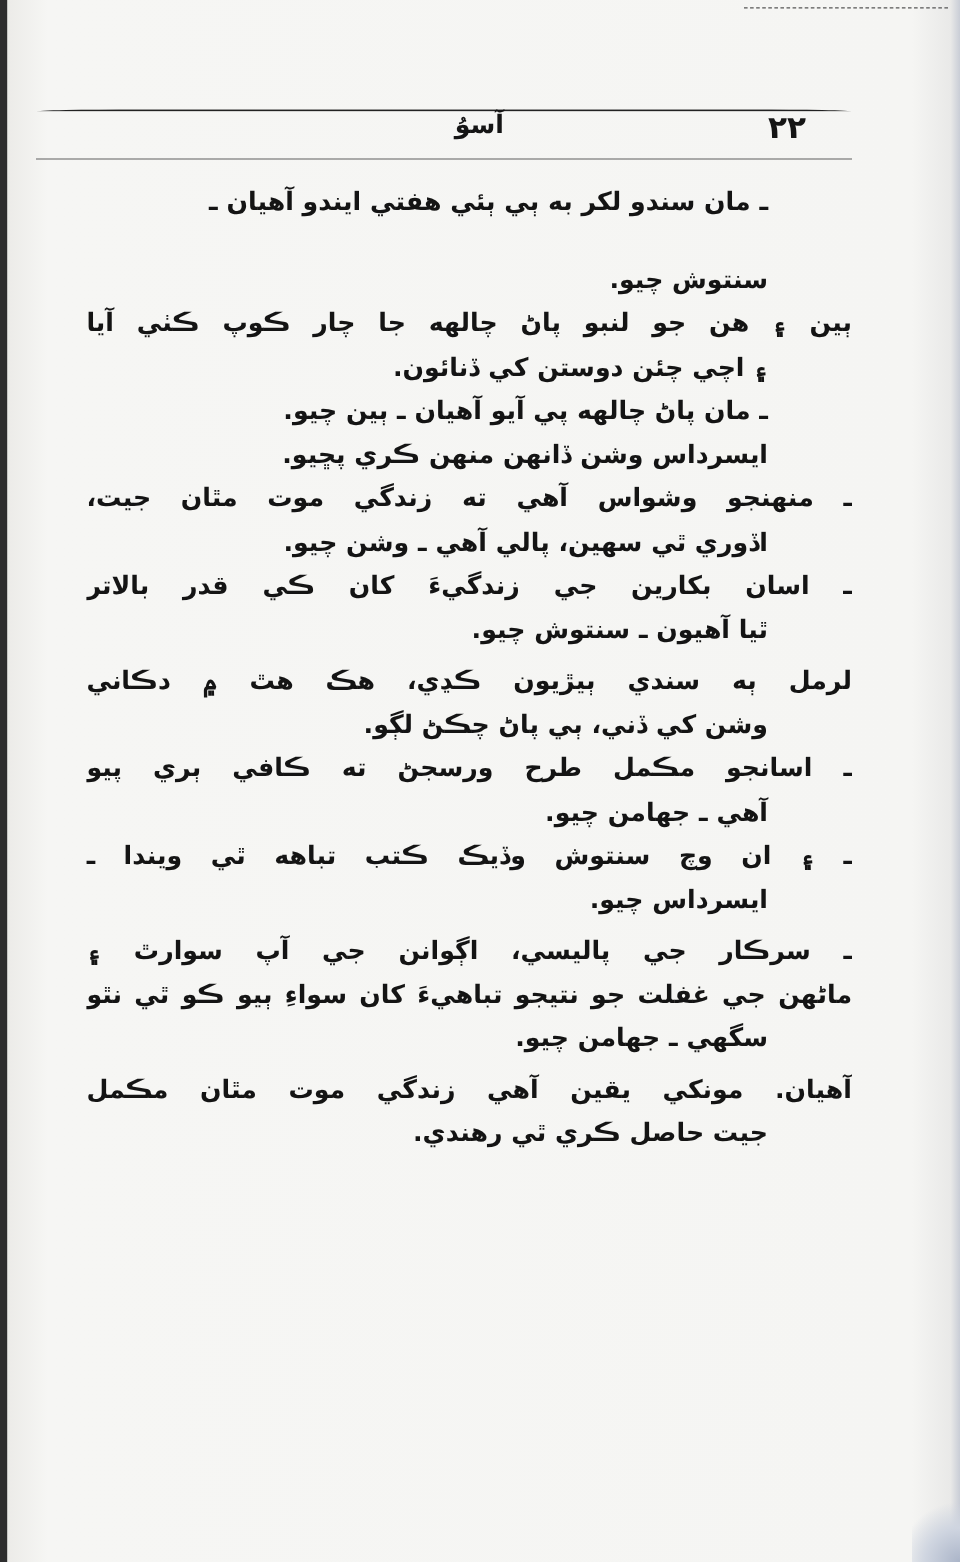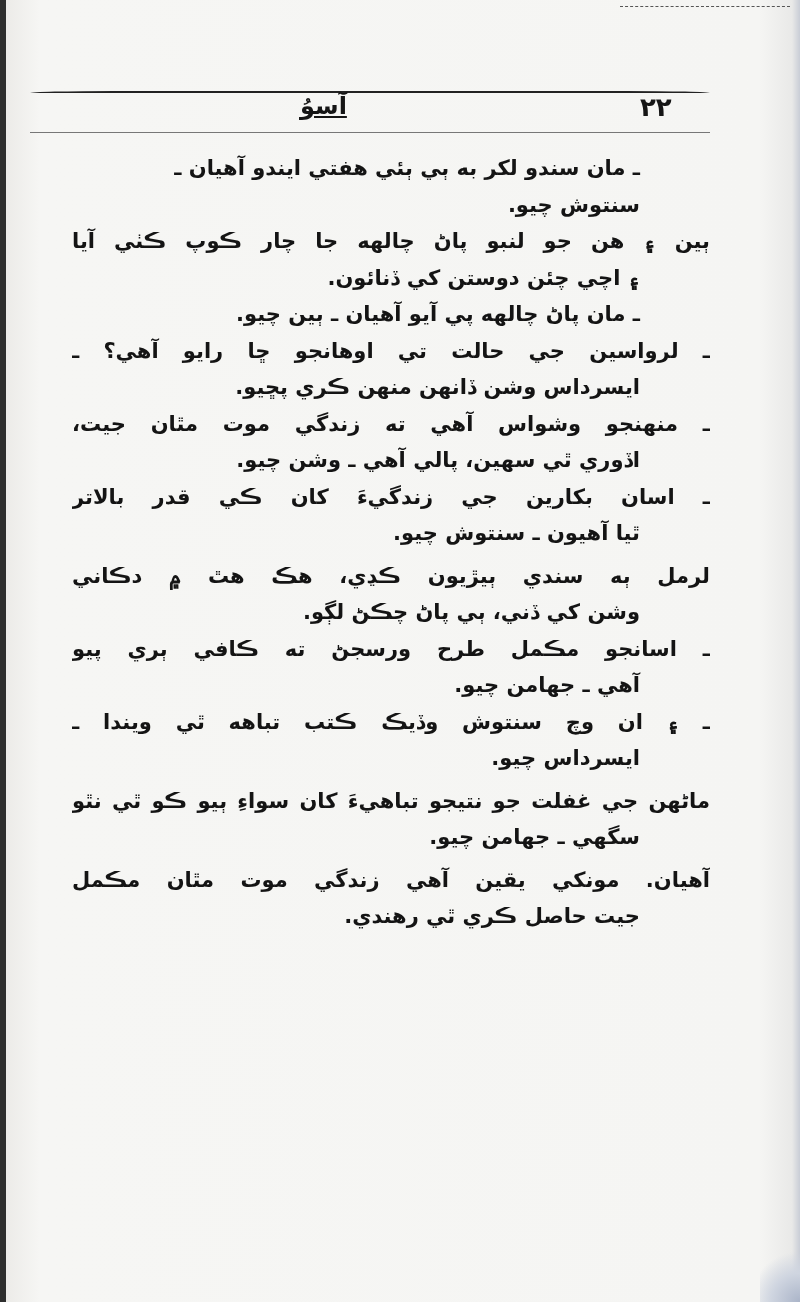--- a/index.html
+++ b/index.html
@@ -28,40 +28,40 @@
   .rule {
     position: absolute; left: 30px; width: 680px; height: 0;
     border-top: 2px solid #222;
   }
   .rule-top { top: 91px; border-radius: 50% 50% 0 0 / 8px 8px 0 0; }
   .rule-bottom { top: 132px; border-top: 1px solid #777; }
   .running-head {
     position: absolute; left: 0; top: 92px; width: 800px; height: 40px;
   }
   .running-title {
-    position: absolute; left: 300px; top: 0; width: 120px; text-align: left;
-    font-family: "DejaVu Sans", sans-serif; font-size: 24px; font-weight: bold; color: #151515; text-decoration: underline;
+    position: absolute; left: 300px; top: 0; width: 120px; text-align: right;
+    font-family: "DejaVu Sans", sans-serif; font-size: 21px; font-weight: bold; color: #151515;
   }
   .page-number {
     position: absolute; left: 640px; top: 0; width: 60px; text-align: left;
     font-family: "DejaVu Sans", sans-serif; font-size: 26px; font-weight: bold; color: #151515;
   }
   .body-text {
     position: absolute; left: 40px; top: 150px; width: 670px;
     direction: rtl; text-align: right;
     font-family: "DejaVu Sans", sans-serif; font-size: 21px; font-weight: bold;
     color: #141414;
   }
   .line {
     height: 36.5px; line-height: 36.5px; white-space: nowrap;
     overflow: hidden;
   }
   .line.justify { text-align: justify; text-align-last: justify; margin-left: 32px; }
   .line.indent { padding-right: 70px; }
-  .line.short { padding-right: 70px; }
+  .line.short { padding-right: 70px; margin-top: 28px; }
   .spacer { height: 6px; }
 </style>
 </head>
 <body>
 
 <div class="page">
   <div class="binding-left"></div>
   <div class="top-scrap"></div>
   <div class="corner-curl"></div>
 
@@ -71,33 +71,33 @@
     <div class="page-number">٢٢</div>
   </div>
   <div class="rule rule-bottom"></div>
 
   <div class="body-text" id="body-text">
     <div class="line indent">ـ مان سندو لکر به ٻي ٻئي هفتي ايندو آهيان ـ</div>
     <div class="line short">سنتوش چيو.</div>
     <div class="line justify">ٻين ۽ هن جو لنبو پاڻ چالهه جا چار ڪوپ ڪٺي آيا</div>
     <div class="line indent">۽ اچي چئن دوستن کي ڏنائون.</div>
     <div class="line indent">ـ مان پاڻ چالهه پي آيو آهيان ـ ٻين چيو.</div>
-    <div class="line justify">ـ لرواسين جي حالت تي اوهانجو ڇا رايو آهي؟ ـ</div>
     <div class="line indent">ايسرداس وشن ڏانهن منهن ڪري پڇيو.</div>
     <div class="line justify">ـ منهنجو وشواس آهي ته زندگي موت مٿان جيت،</div>
     <div class="line indent">اڏوري ٿي سهين، پالي آهي ـ وشن چيو.</div>
     <div class="line justify">ـ اسان بکارين جي زندگيءَ کان ڪي قدر بالاتر</div>
     <div class="line indent">ٿيا آهيون ـ سنتوش چيو.</div>
     <div class="spacer"></div>
     <div class="line justify">لرمل ٻه سندي ٻيڙيون ڪڍي، هڪ هٿ ۾ دڪاني</div>
     <div class="line indent">وشن کي ڏني، ٻي پاڻ چڪڻ لڳو.</div>
     <div class="line justify">ـ اسانجو مڪمل طرح ورسجڻ ته ڪافي ٻري پيو</div>
     <div class="line indent">آهي ـ جهامن چيو.</div>
     <div class="line justify">ـ ۽ ان وچ سنتوش وڏيڪ ڪتب تباهه ٿي ويندا ـ</div>
     <div class="line indent">ايسرداس چيو.</div>
     <div class="spacer"></div>
+    <div class="line justify">ـ سرڪار جي پاليسي، اڳوانن جي آپ سوارٿ ۽</div>
     <div class="line justify">ماڻهن جي غفلت جو نتيجو تباهيءَ کان سواءِ ٻيو ڪو ٿي نٿو</div>
     <div class="line indent">سگهي ـ جهامن چيو.</div>
     <div class="spacer"></div>
     <div class="line justify">آهيان. مونکي يقين آهي زندگي موت مٿان مڪمل</div>
     <div class="line indent">جيت حاصل ڪري ٿي رهندي.</div>
   </div>
 </div>
 
 </body></html>

